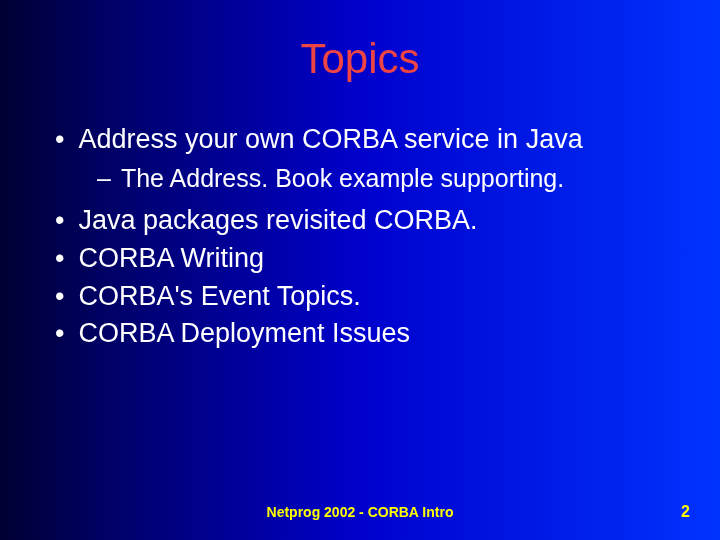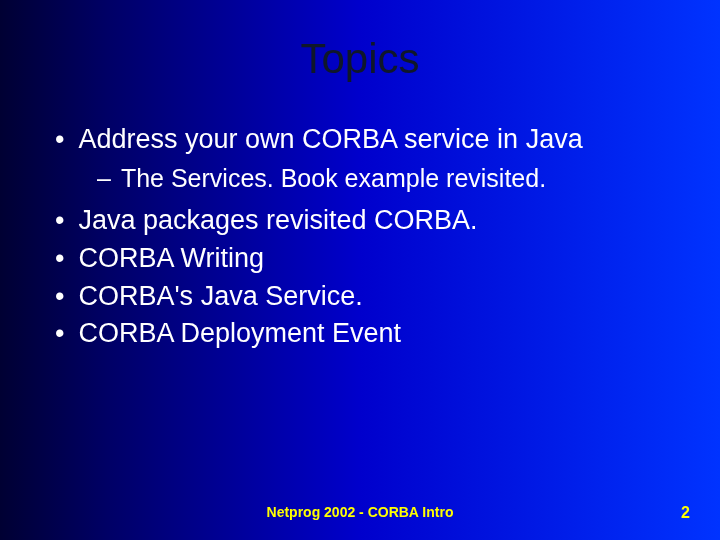--- a/index.html
+++ b/index.html
@@ -11,21 +11,21 @@
       width: 720px;
       height: 540px;
       background: linear-gradient(to right, #000033 0%, #000066 15%, #0000cc 50%, #0033ff 100%);
       font-family: Arial, Helvetica, sans-serif;
       color: #ffffff;
       overflow: hidden;
       position: relative;
     }
     .slide-title {
       text-align: center;
-      color: #0f172a;
+      color: #ef4444;
       font-size: 42px;
       font-weight: normal;
       padding-top: 35px;
       padding-bottom: 40px;
     }
     .content {
       padding-left: 55px;
       padding-right: 40px;
     }
     .bullet-item {
@@ -54,20 +54,21 @@
     .sub-bullet-marker {
       flex-shrink: 0;
       margin-right: 10px;
     }
     .footer {
       position: absolute;
       bottom: 20px;
       width: 100%;
       display: flex;
       justify-content: center;
+      align-items: center;
       font-size: 14px;
       font-weight: bold;
       color: #ffff00;
     }
     .footer-center {
       text-align: center;
     }
     .page-number {
       position: absolute;
       right: 30px;
@@ -83,41 +84,41 @@
 
 <div class="content">
 
   <div class="bullet-item">
     <span class="bullet-marker">•</span>
     <span class="bullet-text">Address your own CORBA service in Java</span>
   </div>
 
   <div class="sub-bullet">
     <span class="sub-bullet-marker">–</span>
-    <span>The Services. Book example revisited.</span>
+    <span>The Address. Book example supporting.</span>
   </div>
 
   <div class="bullet-item">
     <span class="bullet-marker">•</span>
     <span class="bullet-text">Java packages revisited CORBA.</span>
   </div>
 
   <div class="bullet-item">
     <span class="bullet-marker">•</span>
     <span class="bullet-text">CORBA Writing</span>
   </div>
 
   <div class="bullet-item">
     <span class="bullet-marker">•</span>
-    <span class="bullet-text">CORBA's Java Service.</span>
+    <span class="bullet-text">CORBA's Event Topics.</span>
   </div>
 
   <div class="bullet-item">
     <span class="bullet-marker">•</span>
-    <span class="bullet-text">CORBA Deployment Event</span>
+    <span class="bullet-text">CORBA Deployment Issues</span>
   </div>
 
 </div>
 
 <div class="footer">
   <span class="footer-center">Netprog 2002  -  CORBA Intro</span>
   <span class="page-number">2</span>
 </div>
 
 </body></html>

